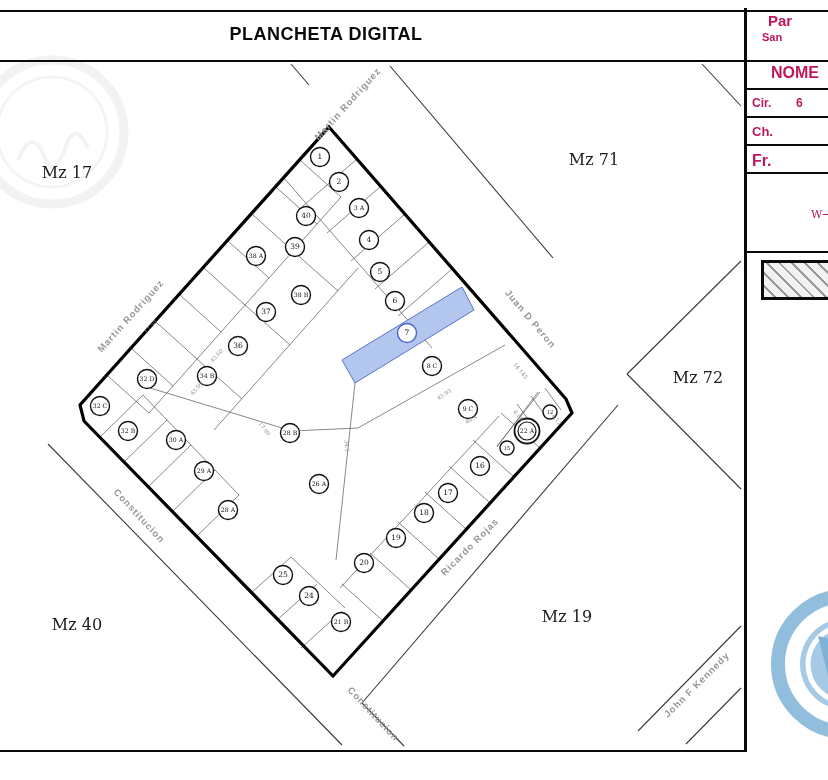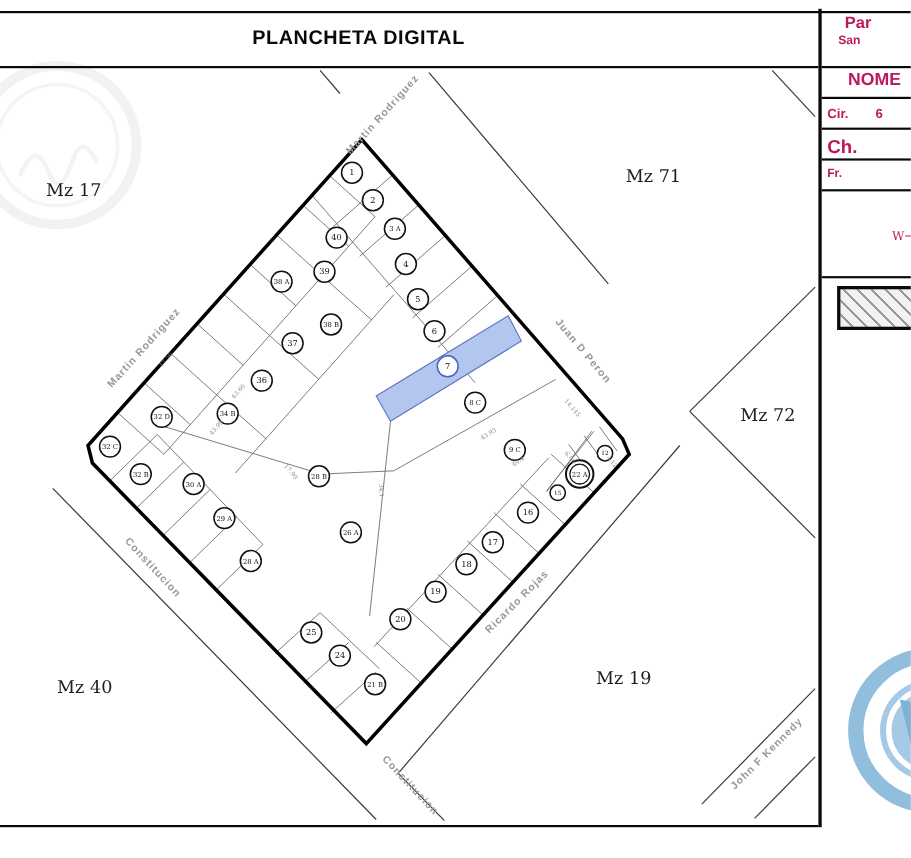--- a/index.html
+++ b/index.html
@@ -276,22 +276,22 @@
 
 <div class="sidebar">
   <div class="sb-text" style="left:21px;top:4px;font-size:15px;">Par</div>
   <div class="sb-text" style="left:15px;top:23px;font-size:11px;">San</div>
   <div class="sb-line" style="top:52px;"></div>
   <div class="sb-text" style="left:24px;top:56px;font-size:16px;">NOME</div>
   <div class="sb-line" style="top:80px;"></div>
   <div class="sb-text" style="left:5px;top:88px;font-size:12px;">Cir.</div>
   <div class="sb-text" style="left:49px;top:88px;font-size:12px;">6</div>
   <div class="sb-line" style="top:108px;"></div>
-  <div class="sb-text" style="left:5px;top:116px;font-size:17px;text-align:center;">Ch.</div>
+  <div class="sb-text" style="left:5px;top:116px;font-size:13px;text-align:center;">Ch.</div>
   <div class="sb-text" style="left:49px;top:116px;font-size:12px;"></div>
   <div class="sb-line" style="top:136px;"></div>
-  <div class="sb-text" style="left:5px;top:144px;font-size:11px;">Fr.</div>
+  <div class="sb-text" style="left:5px;top:144px;font-size:16px;">Fr.</div>
   <div class="sb-text" style="left:49px;top:144px;font-size:12px;"></div>
   <div class="sb-line" style="top:164px;"></div>
   <div class="sb-text" style="left:64px;top:200px;font-size:11px;font-weight:normal;font-family:'DejaVu Serif',serif;">W→</div>
   <div class="sb-line" style="top:243px;"></div>
   <div class="hatch"></div>
 </div>
 
 </body></html>

